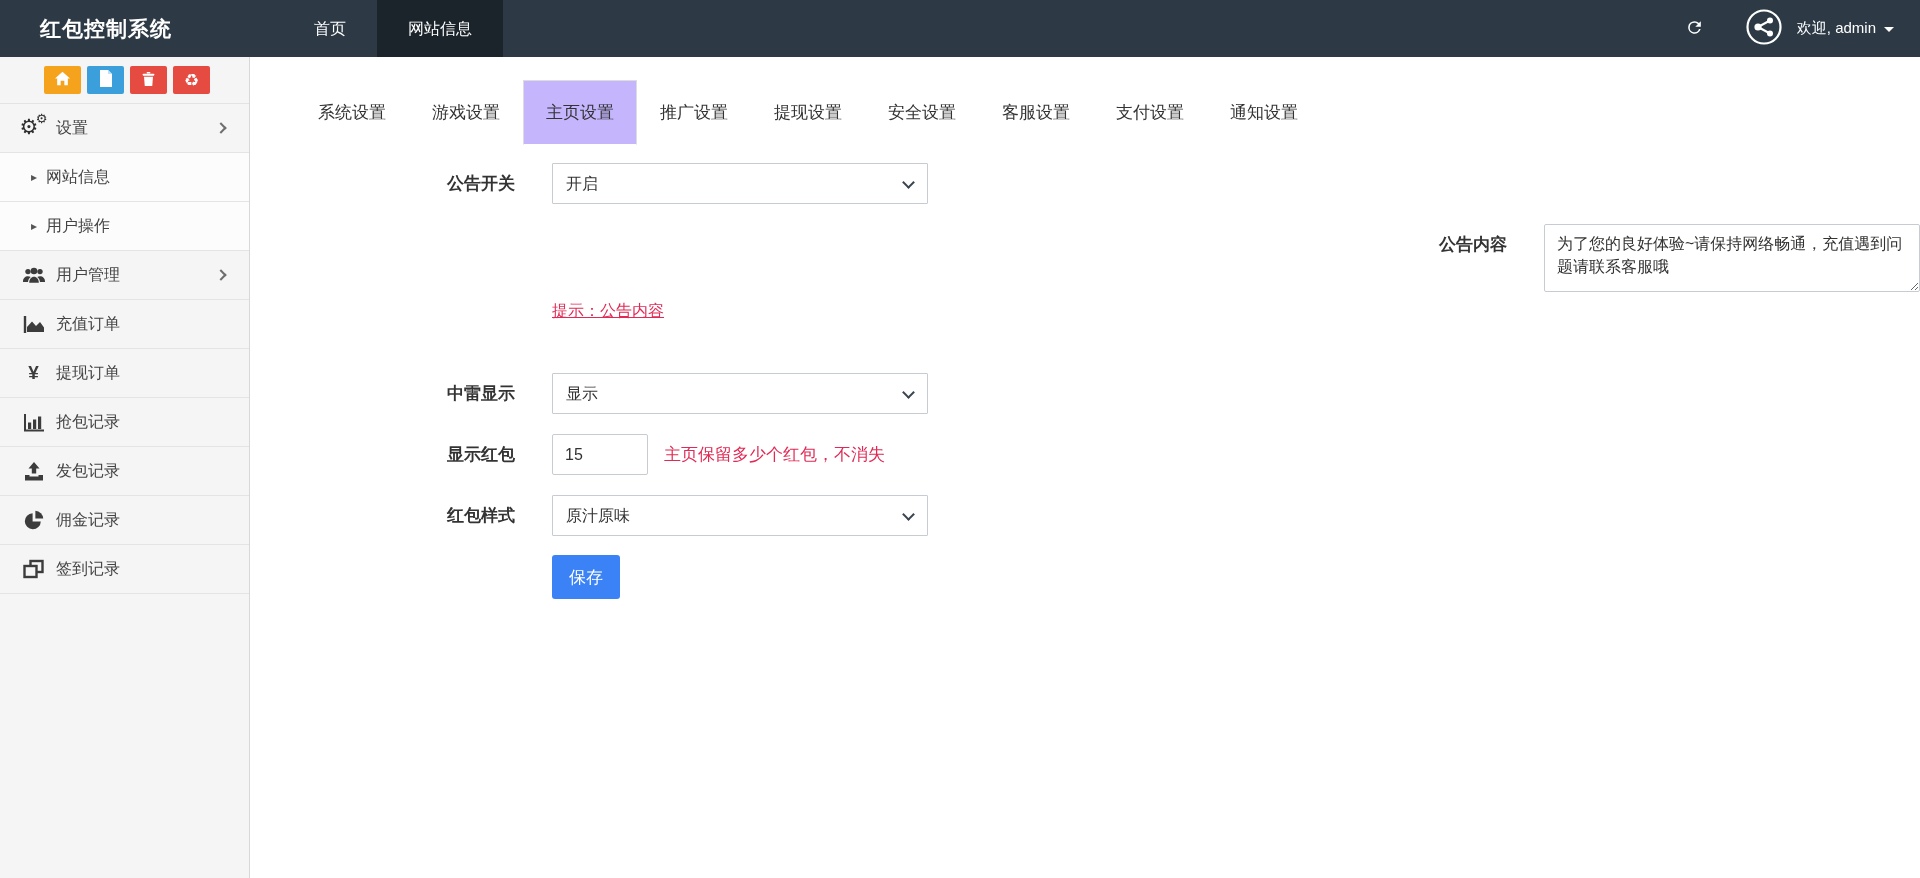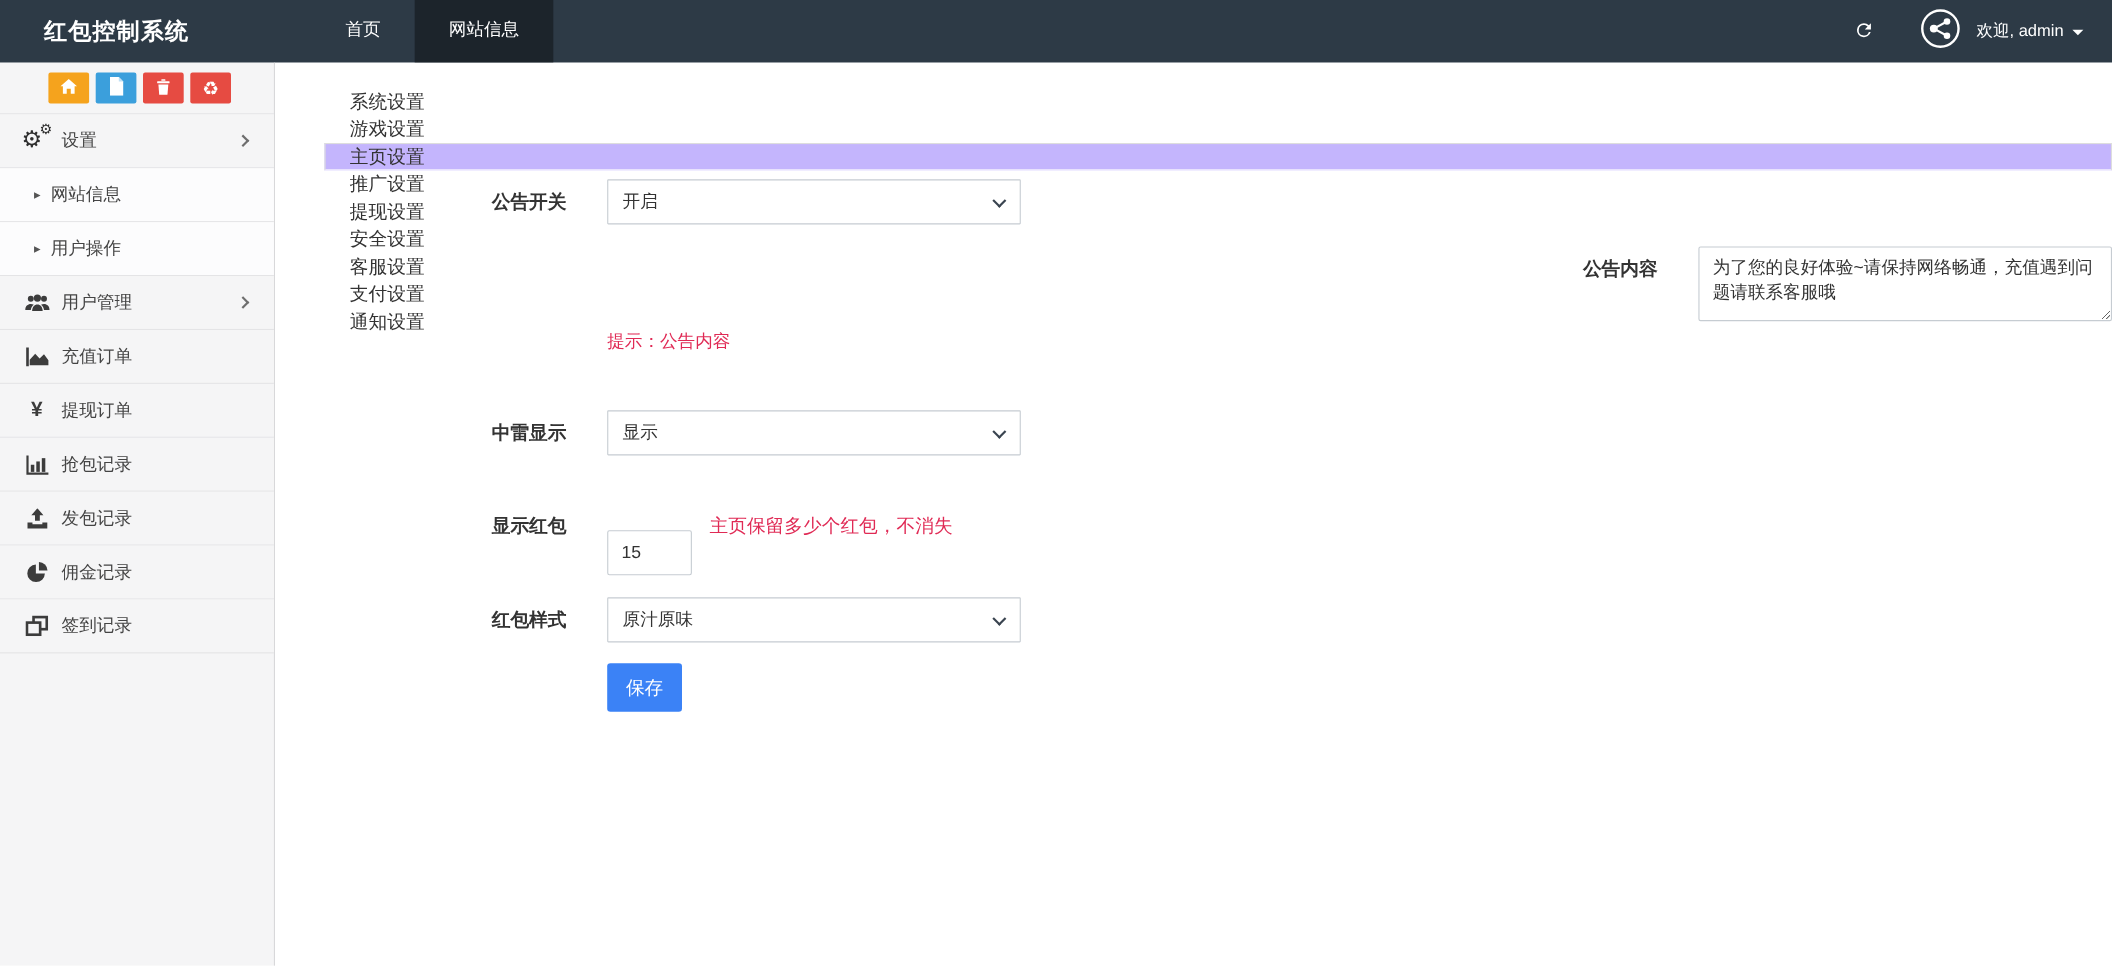--- a/index.html
+++ b/index.html
@@ -4,21 +4,21 @@
 <title>红包控制系统</title>
 <style>
   * { margin:0; padding:0; box-sizing:border-box; }
   html,body { width:1920px; height:878px; overflow:hidden;
     font-family:"Liberation Sans","DejaVu Sans",sans-serif; background:#fff; }
 
   
   .navbar { height:57px; background:#2d3a46; display:flex; align-items:stretch; color:#fff; }
   .brand { width:250px; padding-left:40px; font-size:21px; line-height:57px; font-weight:700;
     letter-spacing:1px; white-space:nowrap; }
-  .nav-items { display:flex; margin-left:33px;font-family:Liberation Mono, monospace; }
+  .nav-items { display:flex; margin-left:33px; }
   .nav-item { padding:0 31px; line-height:57px; font-size:16px; cursor:pointer; }
   .nav-item.active { background:#1c242b; }
   .nav-right { margin-left:auto; display:flex; align-items:center; padding-right:26px;justify-content:space-between; }
   .refresh-btn { background:none; border:none; cursor:pointer; padding:0 22px; display:flex; align-items:center; }
   .avatar { margin:0 13px 0 18px; display:flex; align-items:center; cursor:pointer; }
   .welcome-wrap { display:flex; align-items:center; cursor:pointer; font-size:15px; color:#fff; }
   .caret-down { width:0; height:0; border-left:5px solid transparent; border-right:5px solid transparent;
     border-top:5px solid #fff; margin-left:8px; margin-top:2px; }
 
   
@@ -47,44 +47,44 @@
     font-family:"DejaVu Sans",sans-serif; }
   .gear-small { position:absolute; right:-2px; top:-6px; font-size:13px; color:#2f2f2f;
     font-family:"DejaVu Sans",sans-serif; }
   .yen { font-size:19px; font-weight:bold; color:#3c3c3c; }
   .sub-tri { color:#555; font-size:12px; margin-right:9px; font-family:"DejaVu Sans",sans-serif; }
   .chev-right { margin-left:auto; width:8px; height:8px; border-top:2px solid #6e6e6e;
     border-right:2px solid #6e6e6e; transform:rotate(45deg); margin-right:4px; }
 
   
   .main { flex:1; background:#fff; padding-left:45px; }
-  .tabs { display:flex; margin-top:23px; height:65px;flex-direction:column; }
+  .tabs { display:flex; margin-top:23px; height:65px; }
   .tab { padding:0 22px; font-size:17px; color:#333; display:flex; align-items:center;
     cursor:pointer; border:1px solid transparent; }
   .tab.active { border-color:#dddddd; border-bottom-color:#ffffff; background:#c4b5fd; }
 
   .form { margin-top:18px; }
   .frow { display:flex; align-items:center; margin-bottom:20px; }
   .frow.top-align { align-items:flex-start; margin-bottom:10px;justify-content:flex-end; }
   .flabel { width:220px; text-align:right; font-weight:bold; font-size:17px; color:#333;
     margin-right:37px; line-height:41px; flex:0 0 220px; }
   .sel-wrap { position:relative; width:376px; }
   select.ctl { width:376px; height:41px; border:1px solid #c6ccd2; border-radius:1px;
     background:#fff; font-size:16px; color:#333; padding:0 30px 0 13px;
     appearance:none; -webkit-appearance:none; font-family:inherit; cursor:pointer; }
   .chev-down { position:absolute; right:15px; top:15px; width:9px; height:9px;
     border-right:2px solid #3a4450; border-bottom:2px solid #3a4450; transform:rotate(45deg);
     pointer-events:none; }
   textarea.ctl { width:376px; height:68px; border:1px solid #c6ccd2; border-radius:2px;
     font-size:16px; color:#333; padding:7px 12px; line-height:1.45; font-family:inherit;
     resize:both; }
-  input.ctl-small { width:77px; height:41px; border:1px solid #c6ccd2; border-radius:2px;
-    font-size:16px; color:#333; padding:0 12px; font-family:inherit;margin-top:48px; }
+  input.ctl-small { width:96px; height:41px; border:1px solid #c6ccd2; border-radius:2px;
+    font-size:16px; color:#333; padding:0 12px; font-family:inherit; }
   .hint { color:#e02a55; font-size:17px; }
-  .hint-block { margin:0 0 53px 257px; font-size:16px; height:18px; line-height:18px; }
+  .hint-block { margin:0 0 53px 257px; font-size:16px; height:18px; line-height:18px;text-decoration:underline; }
   .hint-inline { margin-left:16px; line-height:41px; }
   .save-row { margin-left:257px; }
   .save-btn { min-width:67px; height:44px; background:#3b82f6; color:#fff; border:none;
     border-radius:3px; font-size:17px; padding:0 17px; cursor:pointer; font-family:inherit; }
 </style>
 </head>
 <body>
 
 <header class="navbar">
   <div class="brand">红包控制系统</div>

